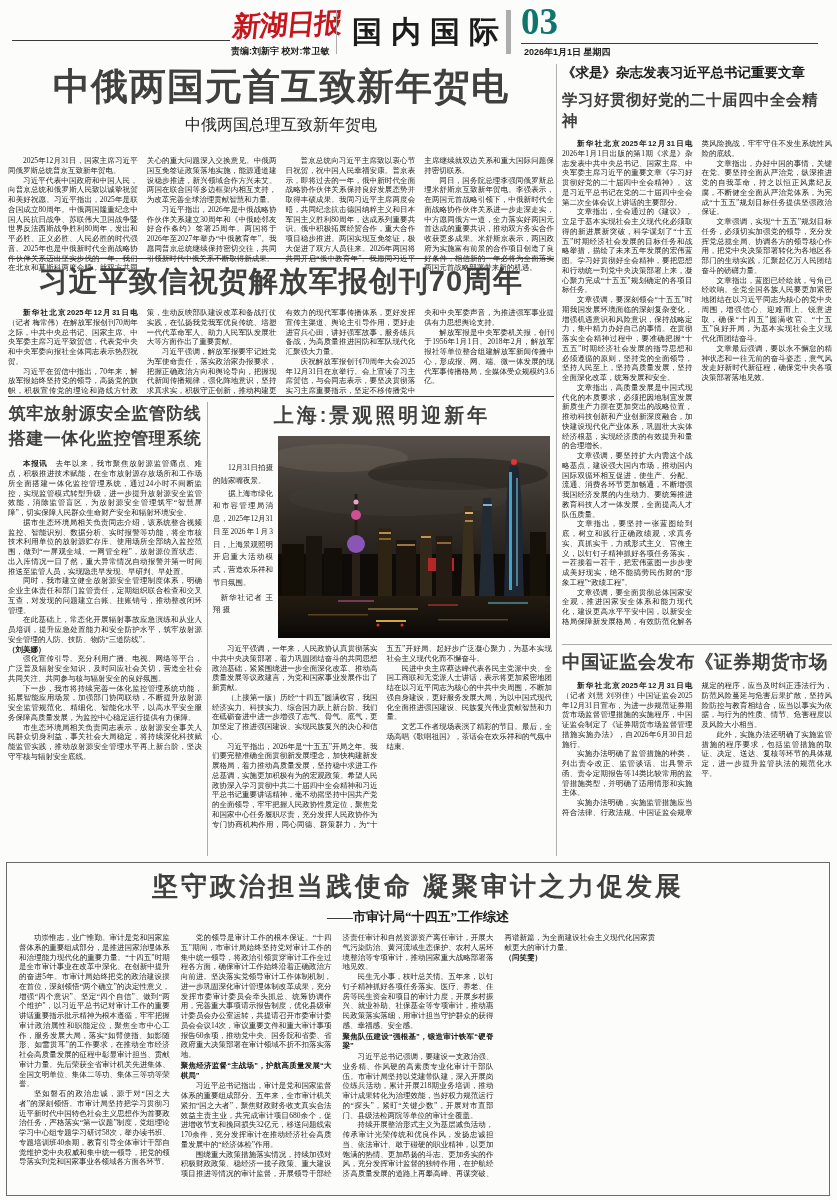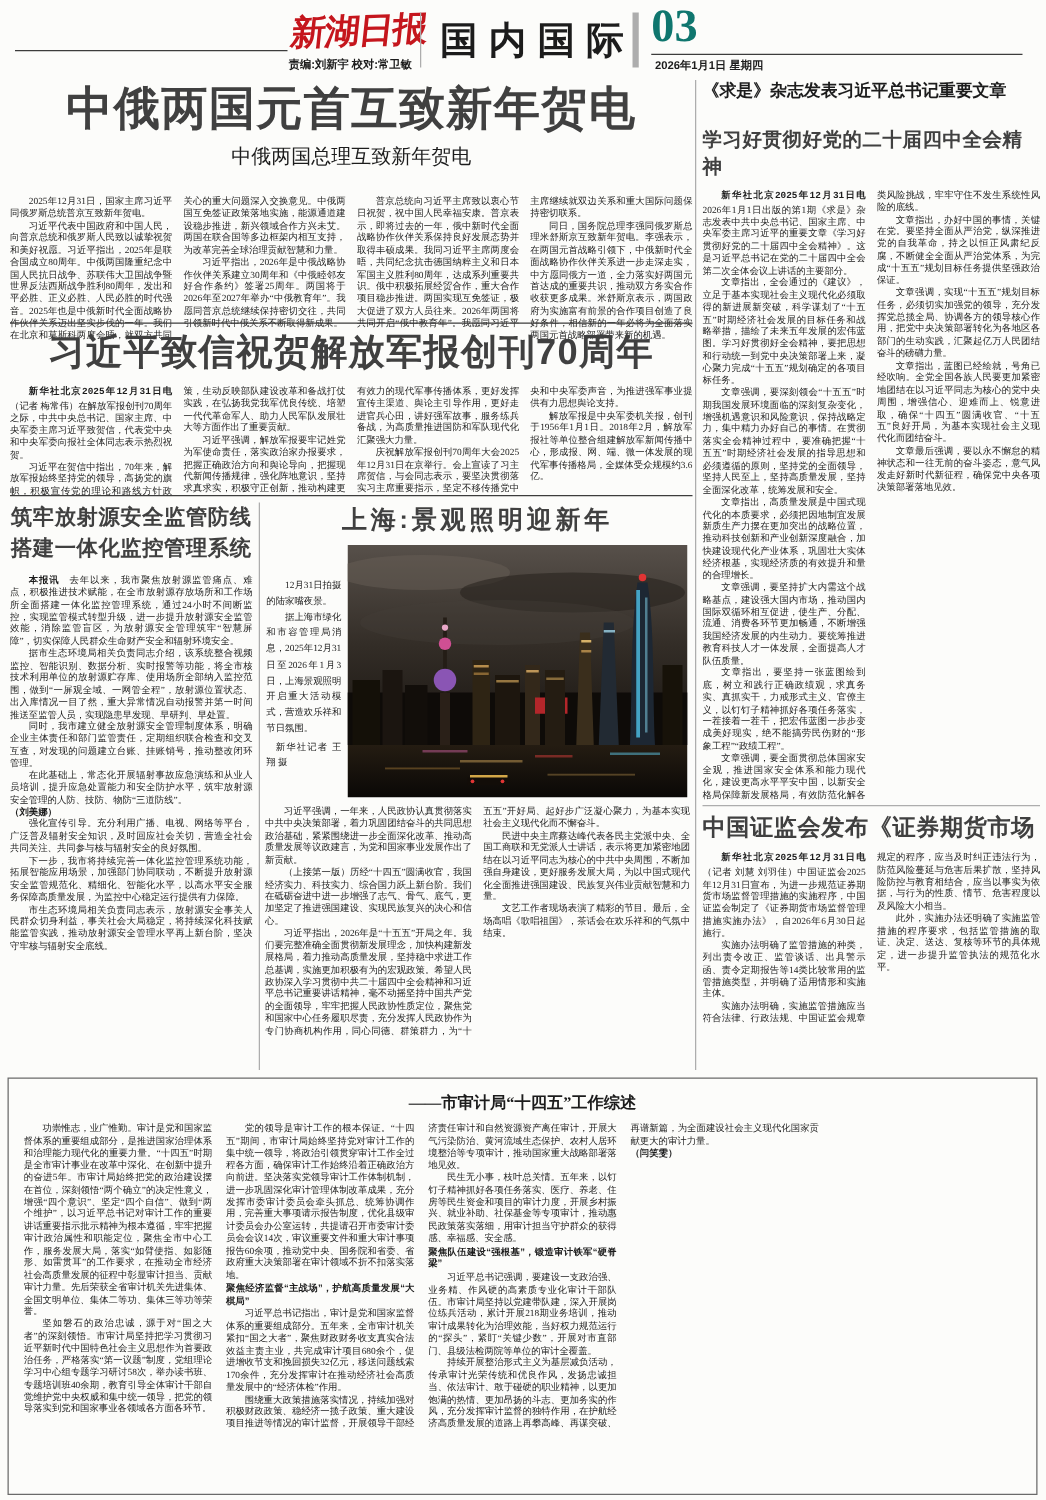--- a/index.html
+++ b/index.html
@@ -7,21 +7,21 @@
   .page {
     position:relative; width:837px; height:1200px; margin:0 auto;
     background:#fcfcfa; overflow:hidden;
     font-family:"Liberation Serif","DejaVu Serif",serif; color:#1c1c1c;
   }
   .hairline { position:absolute; background:#3c3c3c; }
   .grayline { position:absolute; background:#adadad; }
   h1,h2,h3 { margin:0; font-family:"Liberation Sans","DejaVu Sans",sans-serif; font-weight:bold; color:#404040; }
   .body-text { font-size:7.5px; line-height:1.3; text-align:justify; overflow:hidden; column-fill:auto; }
   .body-text p { margin:0; text-indent:2em; }
-  .dateline { font-weight:bold; font-family:Liberation Mono, monospace; }
+  .dateline { font-weight:bold; font-family:Liberation Sans, sans-serif; }
   .byline-right { text-align:left; font-weight:bold; text-indent:0 !important; font-family:"Liberation Sans","DejaVu Sans",sans-serif; padding-right:4px; }
   .cols2 { column-count:2; column-gap:9px; }
   .cols4 { column-count:4; column-gap:9px;margin-top:20px; }
   .cols5 { column-count:5; column-gap:11px; }
 
   
   .logo { position:absolute; left:233px; top:6px; font-size:28px; font-weight:bold;
           color:#c5161d; letter-spacing:-1px; transform:skewX(-8deg) rotate(-2deg);
           font-family:"Liberation Serif",serif; }
   .editors { position:absolute; left:231px; top:45px; font-size:9px; font-weight:bold;
@@ -34,21 +34,21 @@
              font-family:"Liberation Sans",sans-serif; }
 
   
   .lead { position:absolute; left:8px; top:62px; width:546px; }
   .lead h1 { font-size:37px; text-align:center; letter-spacing:1px; }
   .lead .sub { text-align:center; font-size:16px; margin:3px 0 5px; }
   .lead .body-text { height:122px; }
 
   
   .qiushi { position:absolute; left:562px; top:64px; width:270px; }
-  .qiushi .kicker { font-size:13.5px; font-weight:bold; font-family:"Liberation Sans",sans-serif; margin-bottom:20px; }
+  .qiushi .kicker { font-size:13.5px; font-weight:bold; font-family:"Liberation Sans",sans-serif; margin-bottom:8px; }
   .qiushi h2 { font-size:15.5px; letter-spacing:0.5px; margin-bottom:7px; }
   .qiushi .body-text { height:494px; }
 
   
   .pla { position:absolute; left:8px; top:262px; width:546px; }
   .pla h1 { font-size:29px; text-align:center; letter-spacing:1px; }
   .pla .body-text { height:90px; margin-top:6px; }
 
   
   .radiation { position:absolute; left:8px; top:402px; width:194px; }
@@ -237,20 +237,21 @@
     <h2><span>中国证监会发布《证券期货市场</span><br></h2>
     <div class="body-text cols2">
       <p><span class="dateline">新华社北京2025年12月31日电</span><span>（记者 刘慧 刘羽佳）中国证监会2025年12月31日宣布，为进一步规范证券期货市场监督管理措施的实施程序，中国证监会制定了《证券期货市场监督管理措施实施办法》，自2026年6月30日起施行。</span></p>
       <p>实施办法明确了监管措施的种类，列出责令改正、监管谈话、出具警示函、责令定期报告等14类比较常用的监管措施类型，并明确了适用情形和实施主体。</p>
       <p>实施办法明确，实施监管措施应当符合法律、行政法规、中国证监会规章规定的程序，应当及时纠正违法行为，防范风险蔓延与危害后果扩散，坚持风险防控与教育相结合，应当以事实为依据，与行为的性质、情节、危害程度以及风险大小相当。</p>
       <p>此外，实施办法还明确了实施监管措施的程序要求，包括监管措施的取证、决定、送达、复核等环节的具体规定，进一步提升监管执法的规范化水平。</p>
     </div>
   </section>
 
   <section class="audit">
+    <h2>坚守政治担当践使命  凝聚审计之力促发展</h2>
     <div class="sub">——市审计局“十四五”工作综述</div>
     <div class="body-text cols5">
       <p>功崇惟志，业广惟勤。审计是党和国家监督体系的重要组成部分，是推进国家治理体系和治理能力现代化的重要力量。“十四五”时期是全市审计事业在改革中深化、在创新中提升的奋进5年。市审计局始终把党的政治建设摆在首位，深刻领悟“两个确立”的决定性意义，增强“四个意识”、坚定“四个自信”、做到“两个维护”，以习近平总书记对审计工作的重要讲话重要指示批示精神为根本遵循，牢牢把握审计政治属性和职能定位，聚焦全市中心工作，服务发展大局，落实“如臂使指、如影随形、如雷贯耳”的工作要求，在推动全市经济社会高质量发展的征程中彰显审计担当、贡献审计力量。先后荣获全省审计机关先进集体、全国文明单位、集体二等功、集体三等功等荣誉。</p>
       <p>坚如磐石的政治忠诚，源于对“国之大者”的深刻领悟。市审计局坚持把学习贯彻习近平新时代中国特色社会主义思想作为首要政治任务，严格落实“第一议题”制度，党组理论学习中心组专题学习研讨58次，举办读书班、专题培训班40余期，教育引导全体审计干部自觉维护党中央权威和集中统一领导，把党的领导落实到党和国家事业各领域各方面各环节。</p>
       <p>党的领导是审计工作的根本保证。“十四五”期间，市审计局始终坚持党对审计工作的集中统一领导，将政治引领贯穿审计工作全过程各方面，确保审计工作始终沿着正确政治方向前进。坚决落实党领导审计工作体制机制，进一步巩固深化审计管理体制改革成果，充分发挥市委审计委员会牵头抓总、统筹协调作用，完善重大事项请示报告制度，优化县级审计委员会办公室运转，共提请召开市委审计委员会会议14次，审议重要文件和重大审计事项报告60余项，推动党中央、国务院和省委、省政府重大决策部署在审计领域不折不扣落实落地。</p>
       <p class="audit-sub">聚焦经济监督“主战场”，护航高质量发展“大棋局”</p>
       <p>习近平总书记指出，审计是党和国家监督体系的重要组成部分。五年来，全市审计机关紧扣“国之大者”，聚焦财政财务收支真实合法效益主责主业，共完成审计项目680余个，促进增收节支和挽回损失32亿元，移送问题线索170余件，充分发挥审计在推动经济社会高质量发展中的“经济体检”作用。</p>
       <p>围绕重大政策措施落实情况，持续加强对积极财政政策、稳经济一揽子政策、重大建设项目推进等情况的审计监督，开展领导干部经济责任审计和自然资源资产离任审计，开展大气污染防治、黄河流域生态保护、农村人居环境整治等专项审计，推动国家重大战略部署落地见效。</p>
       <p>民生无小事，枝叶总关情。五年来，以钉钉子精神抓好各项任务落实、医疗、养老、住房等民生资金和项目的审计力度，开展乡村振兴、就业补助、社保基金等专项审计，推动惠民政策落实落细，用审计担当守护群众的获得感、幸福感、安全感。</p>
       <p class="audit-sub">聚焦队伍建设“强根基”，锻造审计铁军“硬脊梁”</p>

